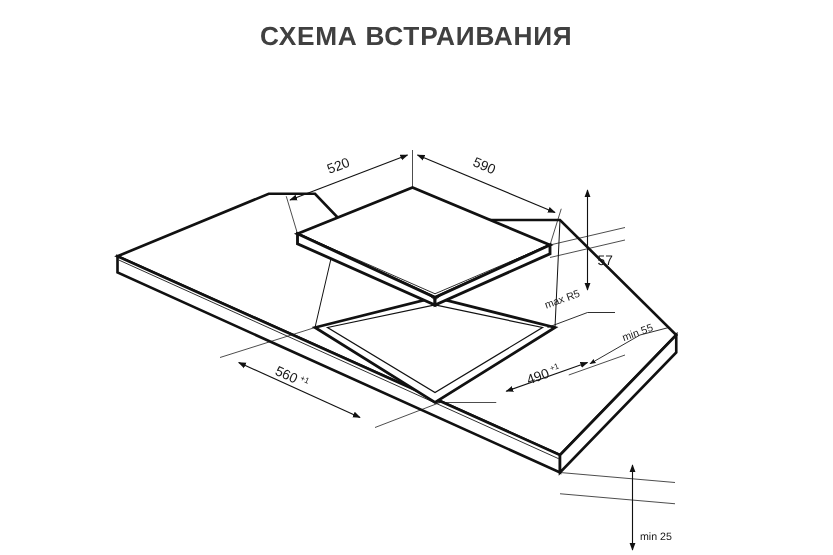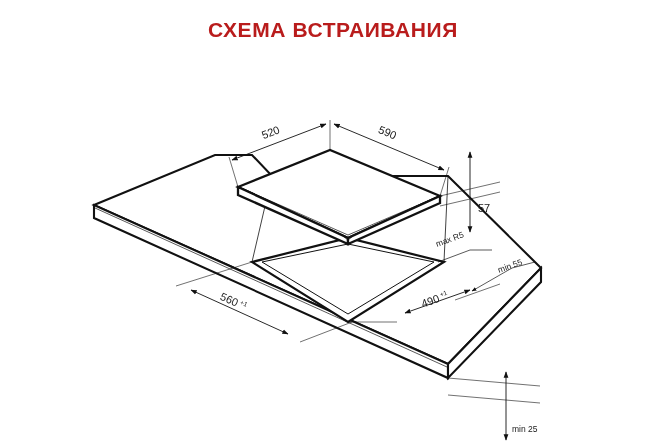--- a/index.html
+++ b/index.html
@@ -20,21 +20,21 @@
   #title {
     position: absolute;
     left: 0;
     top: 18px;
     width: 666px;
     text-align: center;
     font-family: "Liberation Sans", sans-serif;
     font-size: 21px;
     font-weight: bold;
     letter-spacing: 0.6px;
-    color: #b91c1c;
+    color: #404040;
   }
   #drawing {
     position: absolute;
     left: 0;
     top: 0;
   }
   .dim-text {
     font-family: "Liberation Sans", sans-serif;
     font-size: 11px;
     fill: #1a1a1a;

